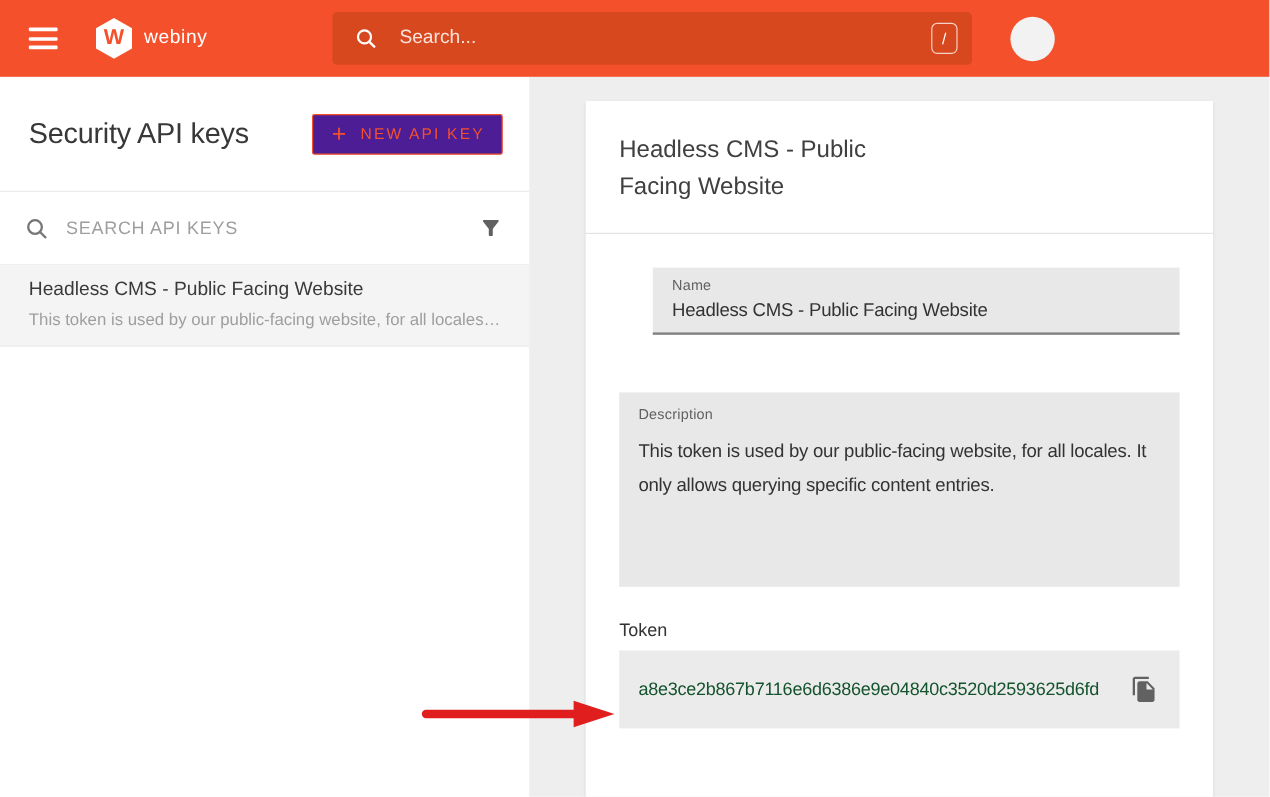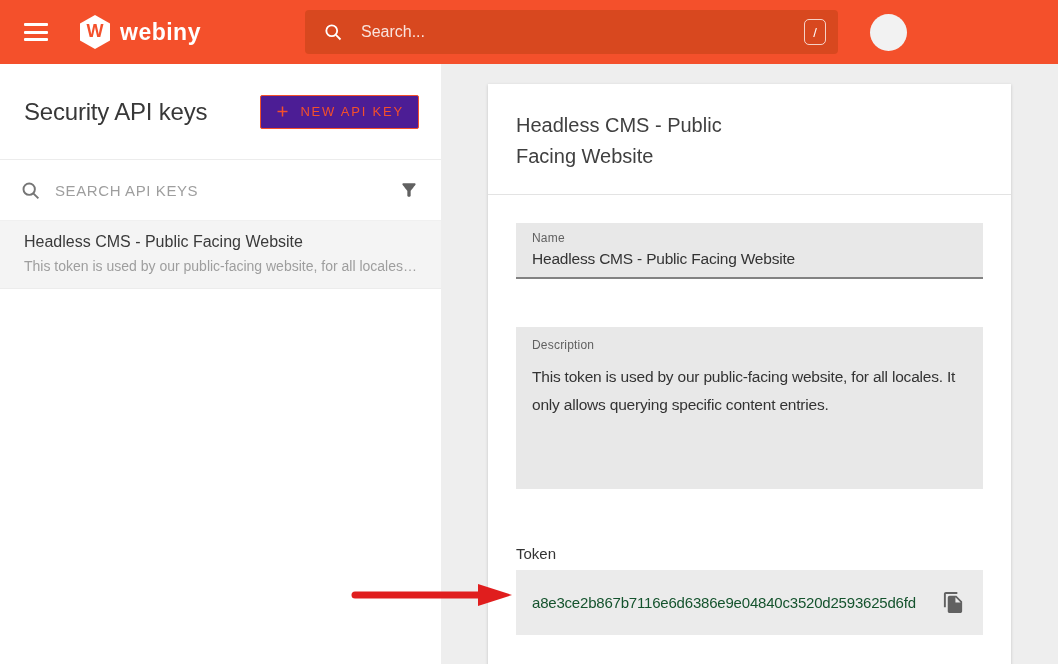--- a/index.html
+++ b/index.html
@@ -29,21 +29,21 @@
 
   .brand { display: flex; align-items: center; margin-left: 30px; cursor: pointer; }
   .brand-badge { position: relative; width: 34px; height: 36px; }
   .brand-badge svg { display: block; }
   .brand-badge .w-letter {
     position: absolute; inset: 0;
     display: flex; align-items: center; justify-content: center;
     color: #F4502B; font-weight: 700; font-size: 18px; padding-bottom: 2px;
   }
   .brand-name {
-    color: #fff; font-size: 23px; font-weight: 700; margin-left: 8px;
+    color: #fff; font-size: 16px; font-weight: 400; margin-left: 8px;
     letter-spacing: 0.5px;
   }
 
   .topsearch {
     margin-left: 104px;
     width: 533px; height: 44px;
     background: #D8481F;
     border-radius: 4px;
     display: flex; align-items: center;
     padding: 0 12px 0 18px;
@@ -145,27 +145,27 @@
     font-size: 20px; line-height: 31px; font-weight: 400;
     color: #404040; max-width: 245px; letter-spacing: 0;
   }
   .card-body { padding: 28px 28px 0 28px; }
 
   .filled-field {
     background: #E8E8E8;
     padding: 8px 16px 9px 16px;
     cursor: text;
   }
-  .filled-field.with-underline { border-bottom: 2px solid #828282; }
+  .filled-field.with-underline { border-bottom: 2px solid #828282; margin-left: 28px; }
   .field-label { font-size: 12px; color: #616161; letter-spacing: 0.2px; }
   .field-value { margin-top: 5px; font-size: 15.5px; color: #333; letter-spacing: -0.2px; }
   .desc-field { margin-top: 48px; min-height: 162px; padding: 11px 16px; }
   .desc-field .field-value { margin-top: 11px; line-height: 28px; }
 
-  .token-block { margin-top: 56px; }
+  .token-block { margin-top: 28px; }
   .token-label { font-size: 15px; color: #333; }
   .token-box {
     margin-top: 8px;
     background: #EBEBEB;
     height: 65px;
     display: flex; align-items: center;
     padding: 0 14px 0 16px;
   }
   .token-value { flex: 1; font-size: 15px; color: #14532d; letter-spacing: -0.2px; }
   .copy-btn { background: none; border: none; cursor: pointer; display: flex; padding: 4px; }

